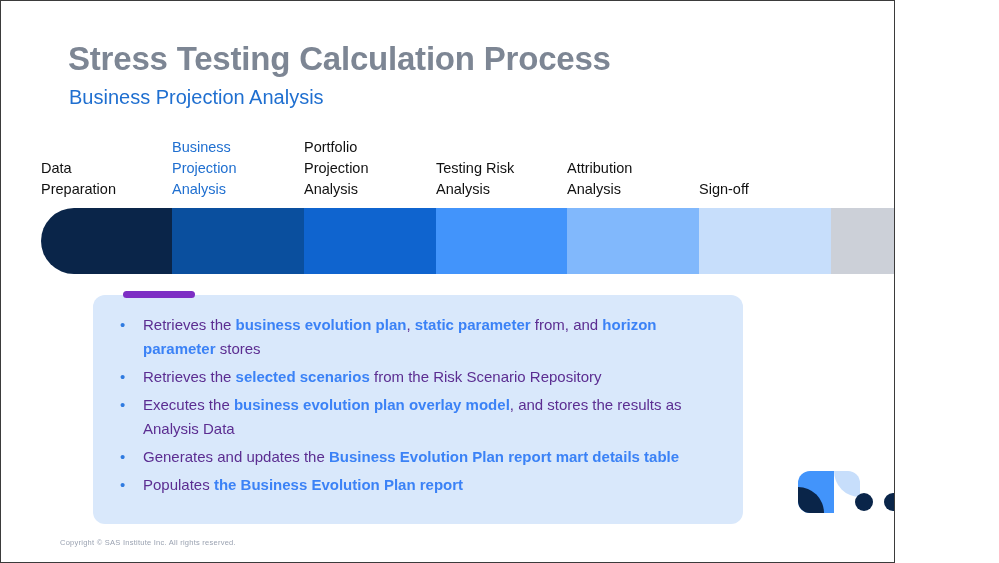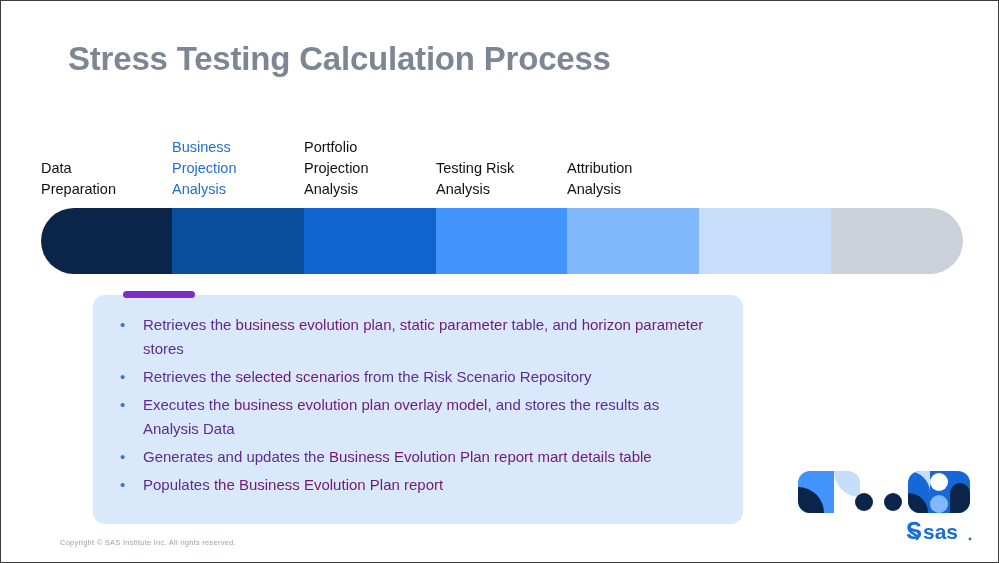--- a/index.html
+++ b/index.html
@@ -5,21 +5,21 @@
   html, body {
     margin: 0;
     padding: 0;
     background: #ffffff;
   }
   body {
     font-family: "Liberation Sans", sans-serif;
   }
   .slide {
     position: relative;
-    width: 999px;
+    width: 895px;
     height: 563px;
     background: #ffffff;
     border: 1px solid #3b3b3b;
     box-sizing: border-box;
     overflow: hidden;
   }
 
   
   .title {
     position: absolute;
@@ -123,22 +123,22 @@
     padding-left: 7px;
     box-sizing: border-box;
   }
   .bullet-text {
     flex: 1 1 auto;
     font-size: 15px;
     line-height: 24px;
     color: #5b2d91;
   }
   .bullet-text b {
-    font-weight: normal;
-    color: #701a75;
+    font-weight: bold;
+    color: #3b82f6;
   }
 
   
   .copyright {
     position: absolute;
     left: 59px;
     top: 537px;
     font-size: 7.5px;
     color: #9aa2b1;
     letter-spacing: 0.25px;
@@ -160,20 +160,21 @@
     width: 68px;
     height: 26px;
   }
 </style>
 </head>
 <body>
 
 <div class="slide">
 
   <div class="title">Stress Testing Calculation Process</div>
+  <div class="subtitle">Business Projection Analysis</div>
 
   <div class="stage-labels">
       <div class="stage-label" style="width: 131px;">
         <div>Data</div>
         <div>Preparation</div>
       </div>
       <div class="stage-label active" style="width: 132px;">
         <div>Business</div>
         <div>Projection</div>
         <div>Analysis</div>
@@ -183,40 +184,43 @@
         <div>Projection</div>
         <div>Analysis</div>
       </div>
       <div class="stage-label" style="width: 131px;">
         <div>Testing Risk</div>
         <div>Analysis</div>
       </div>
       <div class="stage-label" style="width: 132px;">
         <div>Attribution</div>
         <div>Analysis</div>
+      </div>
+      <div class="stage-label" style="width: 132px;">
+        <div>Sign-off</div>
       </div>
     </div>
 
   <div class="progress-bar">
       <div class="progress-seg" style="width: 131px; background: rgb(10, 37, 73);"></div>
       <div class="progress-seg" style="width: 132px; background: rgb(10, 79, 158);"></div>
       <div class="progress-seg" style="width: 132px; background: rgb(15, 100, 207);"></div>
       <div class="progress-seg" style="width: 131px; background: rgb(66, 148, 251);"></div>
       <div class="progress-seg" style="width: 132px; background: rgb(129, 184, 252);"></div>
       <div class="progress-seg" style="width: 132px; background: rgb(199, 222, 251);"></div>
       <div class="progress-seg" style="width: 132px; background: rgb(204, 208, 216);"></div>
     </div>
 
   <div class="detail-panel"></div>
   <div class="accent-bar"></div>
 
   <div class="bullets">
       <div class="bullet-row">
         <div class="bullet-dot">•</div>
-        <div class="bullet-text"><span>Retrieves the </span><b>business evolution plan</b><span>, </span><b>static parameter</b><span> table, and </span><b>horizon parameter</b><span> stores</span></div>
+        <div class="bullet-text"><span>Retrieves the </span><b>business evolution plan</b><span>, </span><b>static parameter</b><span> from, and </span><b>horizon parameter</b><span> stores</span></div>
       </div>
       <div class="bullet-row">
         <div class="bullet-dot">•</div>
         <div class="bullet-text"><span>Retrieves the </span><b>selected scenarios</b><span> from the Risk Scenario Repository</span></div>
       </div>
       <div class="bullet-row">
         <div class="bullet-dot">•</div>
         <div class="bullet-text"><span>Executes the </span><b>business evolution plan overlay model</b><span>, and stores the results as Analysis Data</span></div>
       </div>
       <div class="bullet-row">

